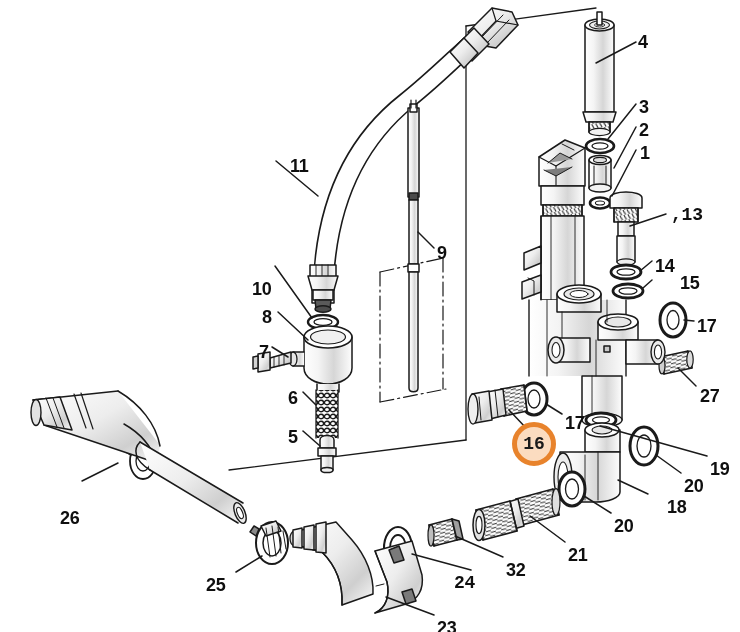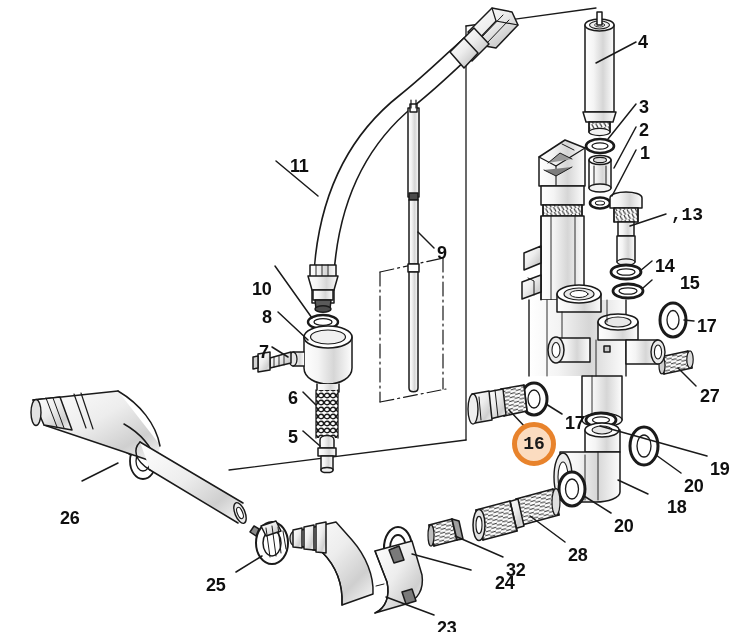--- a/index.html
+++ b/index.html
@@ -449,21 +449,21 @@
       <div class="callout" style="left: 671px; top: 206px; font-family: Liberation Mono, monospace;">,13</div>
       <div class="callout" style="left: 655px; top: 257px; text-align: center;">14</div>
       <div class="callout" style="left: 656px; top: 274px; margin-left: 24px;">15</div>
       <div class="callout" style="left: 697px; top: 317px;">17</div>
       <div class="callout" style="left: 700px; top: 387px;">27</div>
       <div class="callout" style="left: 565px; top: 414px;">17</div>
       <div class="callout" style="left: 710px; top: 460px;">19</div>
       <div class="callout" style="left: 684px; top: 477px;">20</div>
       <div class="callout" style="left: 651px; top: 498px; margin-left: 16px;">18</div>
       <div class="callout" style="left: 614px; top: 517px;">20</div>
-      <div class="callout" style="left: 568px; top: 546px;">28</div>
+      <div class="callout" style="left: 568px; top: 546px;">21</div>
       <div class="callout" style="left: 506px; top: 561px;">32</div>
-      <div class="callout" style="left: 495px; top: 574px;">24</div>
+      <div class="callout" style="left: 454px; top: 574px; font-family: Liberation Mono, monospace;">24</div>
       <div class="callout" style="left: 437px; top: 619px;">23</div>
       <div class="callout" style="left: 206px; top: 576px;">25</div>
       <div class="callout" style="left: 60px; top: 485px; margin-top: 24px;">26</div>
     </div>
 
 </div>
 
 </body></html>

